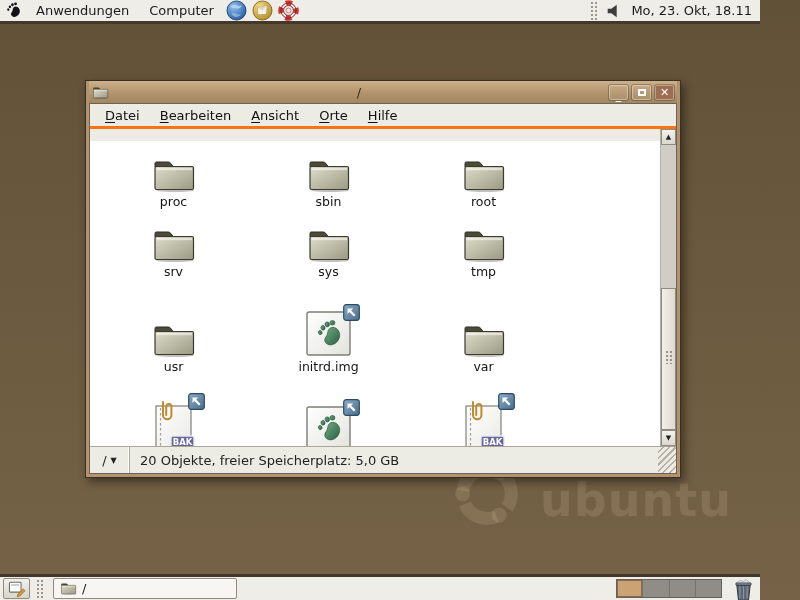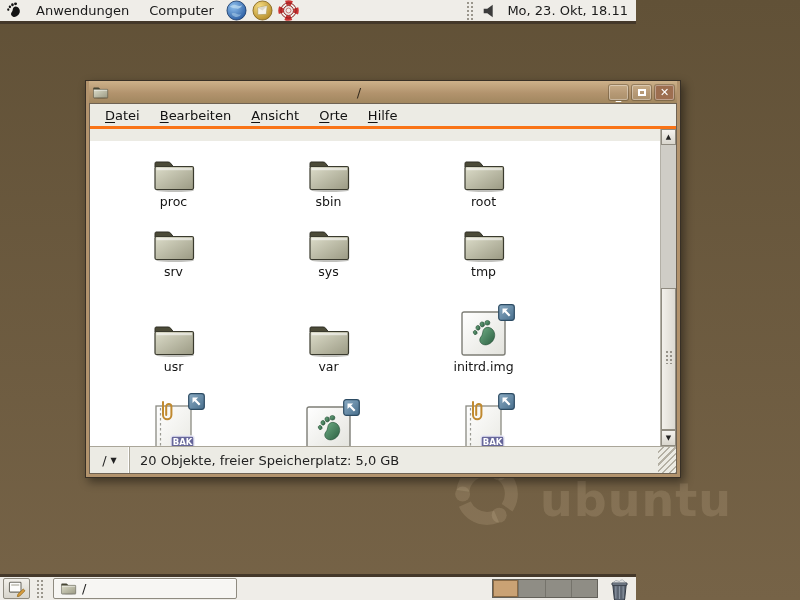--- a/index.html
+++ b/index.html
@@ -10,21 +10,21 @@
     background-color:var(--desktop,#6e5d43); }
 
   
   .watermark { position:absolute; left:448px; top:455px; z-index:0; display:flex; align-items:center;
     color:rgba(255,233,195,0.13); }
   .watermark .cof { width:78px; height:78px; margin-right:14px; }
   .watermark .wm-text { font-size:46px; font-weight:bold; letter-spacing:1px; line-height:1;
     transform:translateY(6px); }
 
   
-  .panel { position:absolute; left:0; width:636px; background:#efede8; z-index:3;
+  .panel { position:absolute; left:0; width:760px; background:#efede8; z-index:3;
     display:flex; align-items:center; font-size:13px; color:#1a1a1a;justify-content:flex-end; }
   .panel-top { top:0; height:24px; border-bottom:3px solid #44382a; }
   .panel-bottom { bottom:0; height:26px; border-top:3px solid #44382a; }
   .panel .spacer { flex:1; }
   .menu-word { padding:0 10px; height:24px; display:flex; align-items:center; cursor:default; }
   .panel-icon { width:22px; height:22px; display:flex; align-items:center; justify-content:center; margin:0 2px; }
   .handle { width:8px; height:20px; margin:0 3px;
     background-image:radial-gradient(#9a968c 1px, transparent 1.1px); background-size:4px 4px; }
   .clock { padding:0 8px 0 4px; white-space:nowrap; }
 
@@ -318,37 +318,20 @@
     <ellipse cx="24" cy="32.3" rx="19" ry="1.8" fill="rgba(50,50,35,.3)"></ellipse>
     <path d="M5 4 h12 c1.2 0 2.1 .5 2.7 1.3 L22.5 9 H4 V6 c0 -1.3 .4 -2 1 -2 z" fill="#4c4b38" stroke="#2e2e24" stroke-width="1"></path>
     <rect x="4" y="8.5" width="38.5" height="23" rx="1.5" fill="url(#fg46)" stroke="#3a3a2e" stroke-width="1.2"></rect>
     <rect x="5.5" y="10" width="35.5" height="2.2" fill="rgba(255,255,255,.55)"></rect>
   </svg>
             </div>
             <div class="label">usr</div>
           </div>
           <div class="cell">
             <div class="icon-box">
-              <svg width="46" height="34" viewBox="0 0 46 34">
-    <defs>
-                  <linearGradient id="fg46" x1="0" y1="0" x2="1" y2="1">
-      <stop offset="0" stop-color="#ddddca"></stop>
-                    <stop offset="1" stop-color="#9b9a84"></stop>
-    </linearGradient>
-                </defs>
-    <ellipse cx="24" cy="32.3" rx="19" ry="1.8" fill="rgba(50,50,35,.3)"></ellipse>
-    <path d="M5 4 h12 c1.2 0 2.1 .5 2.7 1.3 L22.5 9 H4 V6 c0 -1.3 .4 -2 1 -2 z" fill="#4c4b38" stroke="#2e2e24" stroke-width="1"></path>
-    <rect x="4" y="8.5" width="38.5" height="23" rx="1.5" fill="url(#fg46)" stroke="#3a3a2e" stroke-width="1.2"></rect>
-    <rect x="5.5" y="10" width="35.5" height="2.2" fill="rgba(255,255,255,.55)"></rect>
-  </svg>
-            </div>
-            <div class="label">var</div>
-          </div>
-          <div class="cell">
-            <div class="icon-box">
               <svg width="46" height="46" viewBox="0 0 46 46">
     <defs>
                   <linearGradient id="pg" x1="0" y1="0" x2="1" y2="1">
       <stop offset="0" stop-color="#ffffff"></stop>
                     <stop offset="1" stop-color="#e3e3dd"></stop>
     </linearGradient>
     <linearGradient id="gg" x1="0" y1="0" x2="1" y2="1">
       <stop offset="0" stop-color="#6fae85"></stop>
                     <stop offset="1" stop-color="#2c5e41"></stop>
     </linearGradient>
@@ -374,20 +357,37 @@
                   </defs>
     <rect x=".7" y=".7" width="15.6" height="15.6" rx="2.5" fill="url(#se)" stroke="#2c4b63" stroke-width="1.2"></rect>
     <path d="M4.5 4.5 h5.6 l-2 2 l4.4 4.4 l-1.6 1.6 l-4.4 -4.4 l-2 2 z" fill="#ffffff"></path>
   </svg>
               </span>
             </div>
             <div class="label">initrd.img</div>
           </div>
           <div class="cell">
             <div class="icon-box">
+              <svg width="46" height="34" viewBox="0 0 46 34">
+    <defs>
+                  <linearGradient id="fg46" x1="0" y1="0" x2="1" y2="1">
+      <stop offset="0" stop-color="#ddddca"></stop>
+                    <stop offset="1" stop-color="#9b9a84"></stop>
+    </linearGradient>
+                </defs>
+    <ellipse cx="24" cy="32.3" rx="19" ry="1.8" fill="rgba(50,50,35,.3)"></ellipse>
+    <path d="M5 4 h12 c1.2 0 2.1 .5 2.7 1.3 L22.5 9 H4 V6 c0 -1.3 .4 -2 1 -2 z" fill="#4c4b38" stroke="#2e2e24" stroke-width="1"></path>
+    <rect x="4" y="8.5" width="38.5" height="23" rx="1.5" fill="url(#fg46)" stroke="#3a3a2e" stroke-width="1.2"></rect>
+    <rect x="5.5" y="10" width="35.5" height="2.2" fill="rgba(255,255,255,.55)"></rect>
+  </svg>
+            </div>
+            <div class="label">var</div>
+          </div>
+          <div class="cell">
+            <div class="icon-box">
               <svg width="46" height="52" viewBox="0 0 46 52" style="overflow:visible">
     <defs>
                   <linearGradient id="bp" x1="0" y1="0" x2="1" y2="1">
       <stop offset="0" stop-color="#ffffff"></stop>
                     <stop offset="1" stop-color="#e9e9e3"></stop>
     </linearGradient>
                 </defs>
     <rect x="5" y="6" width="35" height="44" fill="url(#bp)" stroke="#8a8a82" stroke-width="1.3"></rect>
     <line x1="9.5" y1="8" x2="9.5" y2="48" stroke="#9a9a92" stroke-width="1.2" stroke-dasharray="2.5 2.5"></line>
     <path d="M12 2 v13 a4.2 4.2 0 0 0 8.4 0 V6.5 a2.6 2.6 0 0 0 -5.2 0 v8.5" fill="none" stroke="#c08a30" stroke-width="2" stroke-linecap="round"></path>

